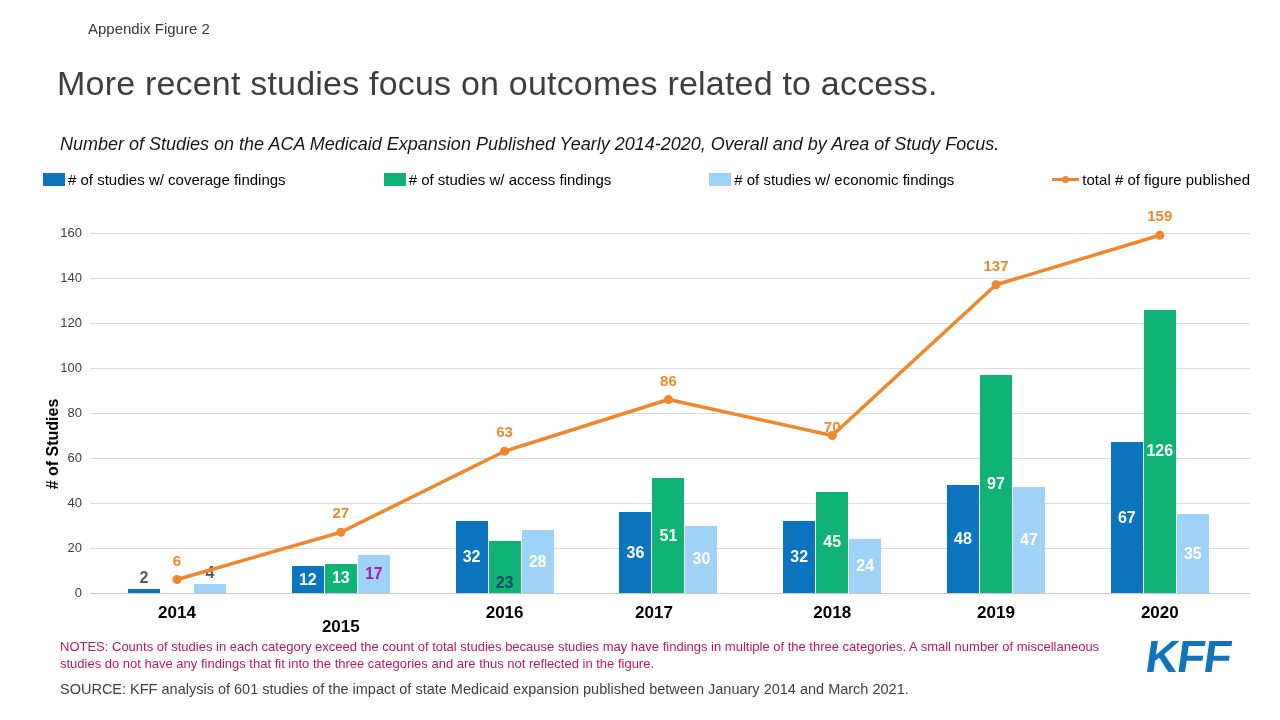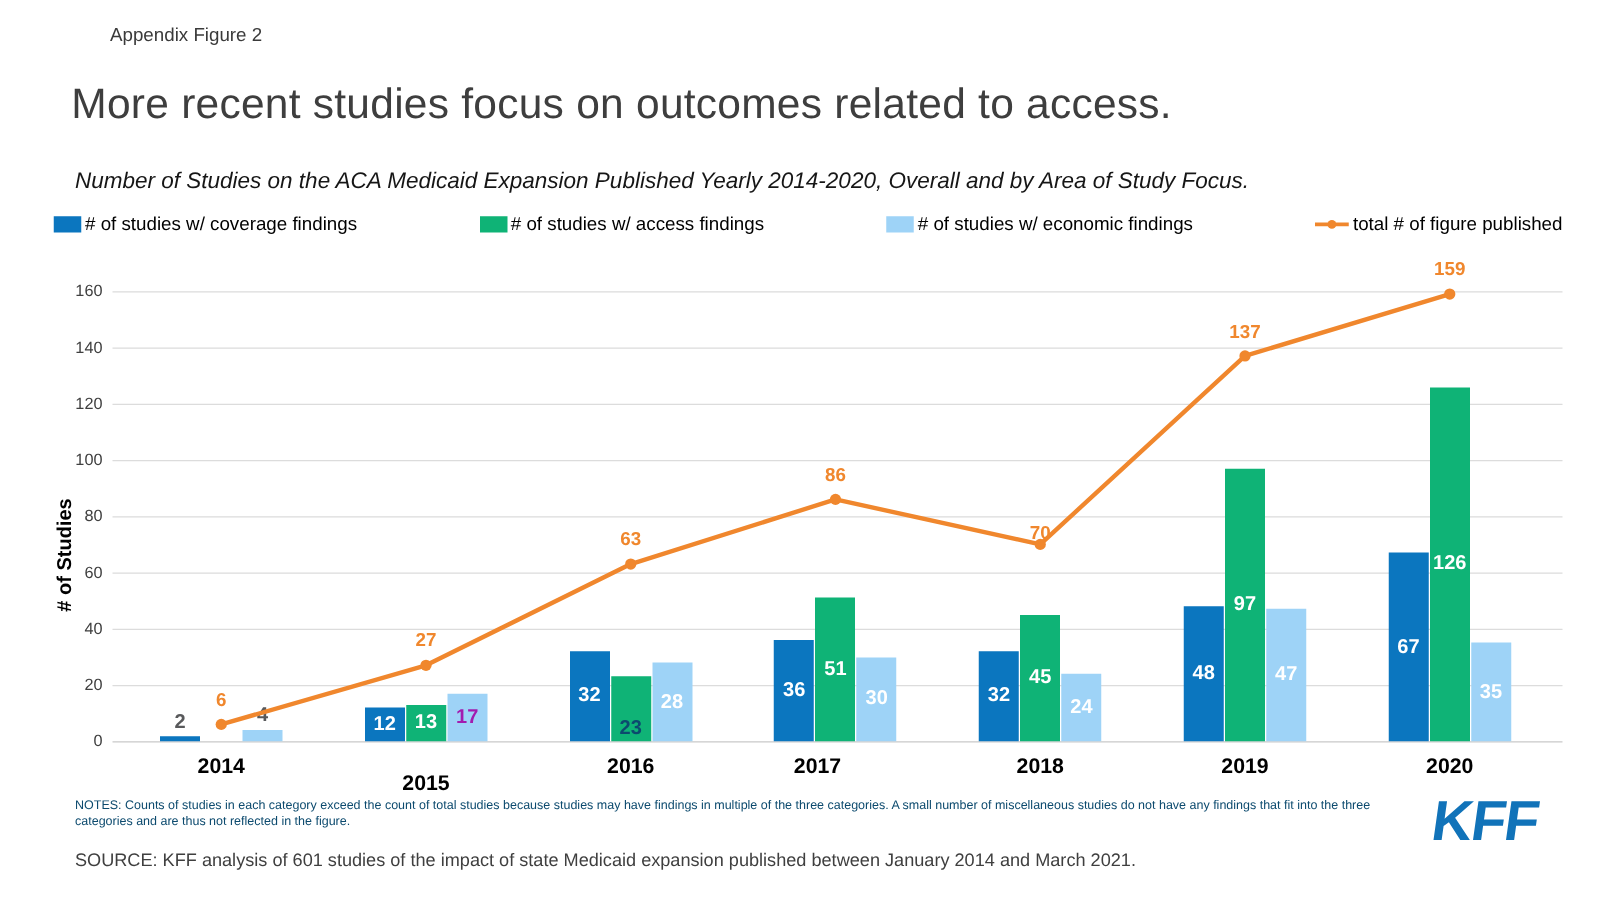--- a/index.html
+++ b/index.html
@@ -21,21 +21,21 @@
   #plot { position: absolute; left: 90px; top: 233px; width: 1160px; height: 360px; }
   .gridline { position: absolute; left: 0; width: 100%; height: 1px; background: #dcdcdc; }
   .gridline.zero { background: #c9c9c9; }
   .ytick { position: absolute; width: 38px; left: -46px; text-align: right; font-size: 13px; color: #404040; }
   .yaxis-title { position: absolute; font-size: 16px; font-weight: bold; color: #000; white-space: nowrap; transform: rotate(-90deg); transform-origin: center; }
   .bar-rect { position: absolute; }
   .bar-label { position: absolute; width: 56px; text-align: center; font-size: 16px; font-weight: bold; }
   .cat-label { position: absolute; width: 120px; text-align: center; font-size: 17px; font-weight: bold; color: #000; }
   .line-svg { position: absolute; left: 0; top: 0; overflow: visible; }
   .line-label { position: absolute; width: 60px; text-align: center; font-size: 15px; font-weight: bold; }
-  .notes { position: absolute; left: 60px; top: 638px; width: 1078px; font-size: 10px; color: #0c4a6e; line-height: 1.32; }
+  .notes { position: absolute; left: 60px; top: 638px; width: 1078px; font-size: 13px; color: #be185d; line-height: 1.32; }
   .source { position: absolute; left: 60px; top: 681px; width: 1078px; font-size: 14.5px; color: #3f3f3f; }
   .logo { position: absolute; left: 1146px; top: 631px; font-size: 45px; font-weight: bold; color: #1173b9; transform: skewX(-8deg); letter-spacing: -1px; }
 </style>
 </head>
 <body>
 
 <div id="stage">
   <div class="fig-label">Appendix Figure 2</div>
   <div class="title">More recent studies focus on outcomes related to access.</div>
   <div class="subtitle">Number of Studies on the ACA Medicaid Expansion Published Yearly 2014-2020, Overall and by Area of Study Focus.</div>

